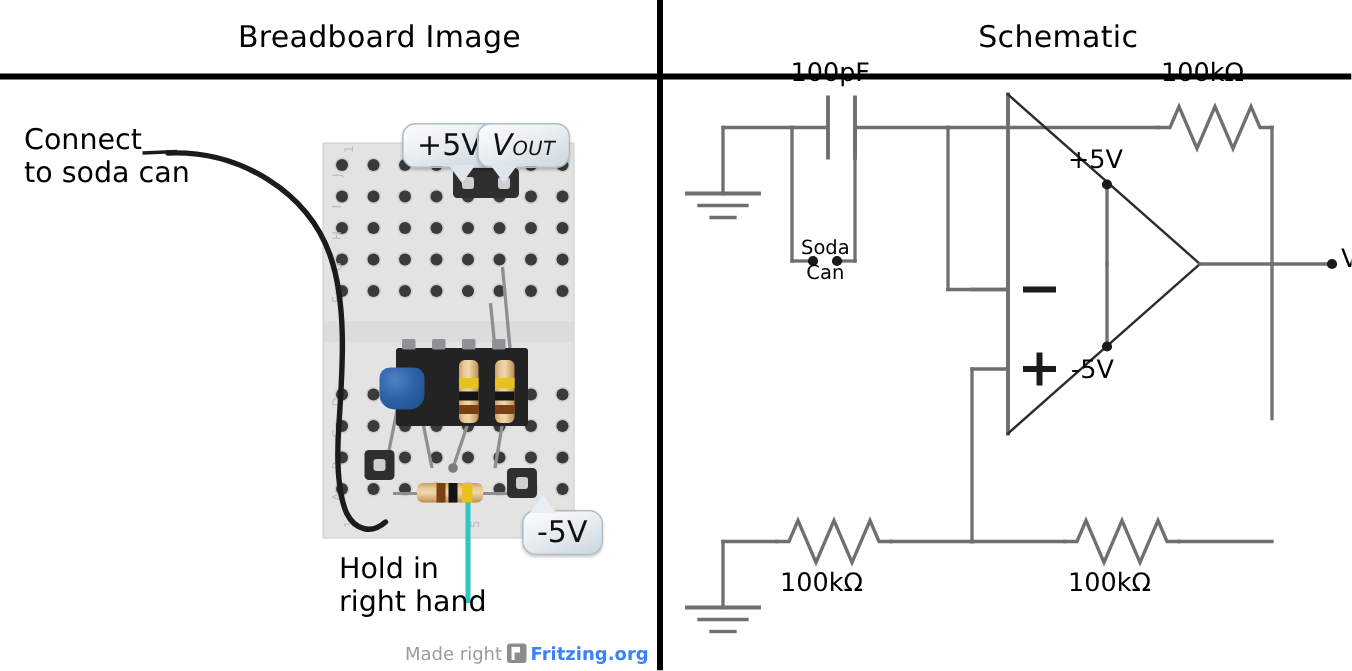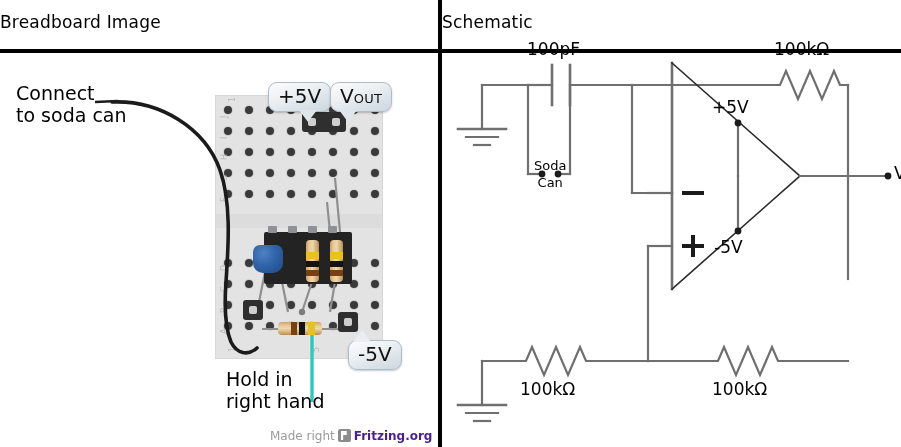--- a/index.html
+++ b/index.html
@@ -22,22 +22,22 @@
     width: 901px; height: 4px; background: #000;
   }
   .vrule {
     position: absolute; left: 438px; top: 0;
     width: 4px; height: 447px; background: #000;
   }
 
   
   .panel-title {
     position: absolute; top: 12px;
-    font-size: 17px; letter-spacing: .2px;
-    text-align: left; white-space: nowrap;
+    font-size: 20px; letter-spacing: .2px;
+    text-align: center; white-space: nowrap; padding-left: 34px;
   }
   #title-left  { left: 0;   width: 438px; }
   #title-right { left: 442px; width: 459px; }
 
   
   .note {
     position: absolute;
     font-size: 19px; line-height: 1.18;
     white-space: pre-line;
   }
@@ -124,21 +124,21 @@
   }
 
   
   .bb-svg { position: absolute; left: 0; top: 0; width: 438px; height: 397px; }
 
   
   #fritzing {
     position: absolute; left: 270px; top: 427px;
     font-size: 12px; color: #9b9b9b; white-space: nowrap;
   }
-  #fritzing .brand { color: #4c1d95; font-weight: bold; }
+  #fritzing .brand { color: #3b82f6; font-weight: bold; }
   #fritzing .flogo {
     display: inline-block; width: 13px; height: 13px;
     background: #8c8c8c; border-radius: 2px;
     position: relative; top: 2px; margin: 0 3px;
   }
   #fritzing .flogo::after{
     content:""; position:absolute; left:3px; top:2px;
     width:6px; height:9px; background:#fff;
     clip-path: polygon(0 0,100% 0,100% 45%,40% 45%,40% 100%,0 100%);
   }
@@ -311,21 +311,21 @@
       </div>
     <div class="pad" style="left:338px; top:262px;">
         <i></i>
       </div>
 
     <div class="callout" style="left:268px; top:32px;">
       <span>+5V</span>
       <span class="tail" style="left:30px; bottom:-11px; border-left:9px solid transparent; border-right:9px solid transparent; border-top:12px solid #dfe7ec;"></span>
     </div>
 
-    <div class="callout" style="left:330px; top:32px;">
+    <div class="callout" style="left:318px; top:32px;font-style:italic;">
       <span>V</span><span class="sub">OUT</span>
       <span class="tail" style="left:8px; bottom:-11px; border-left:9px solid transparent; border-right:9px solid transparent; border-top:12px solid #dfe7ec;"></span>
     </div>
 
 
     <div class="callout" style="left:348px; top:290px;">
       <span>-5V</span>
       <span class="tail" style="left:4px; top:-11px; border-left:9px solid transparent; border-right:9px solid transparent; border-bottom:12px solid #e9eef2;"></span>
     </div>
 

